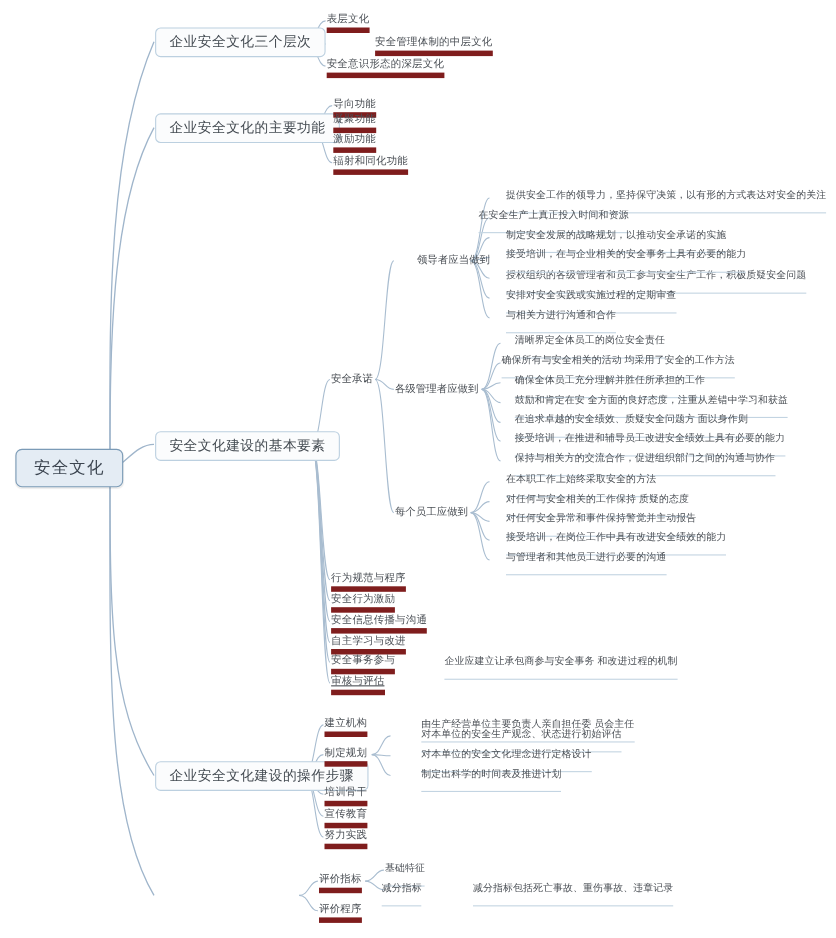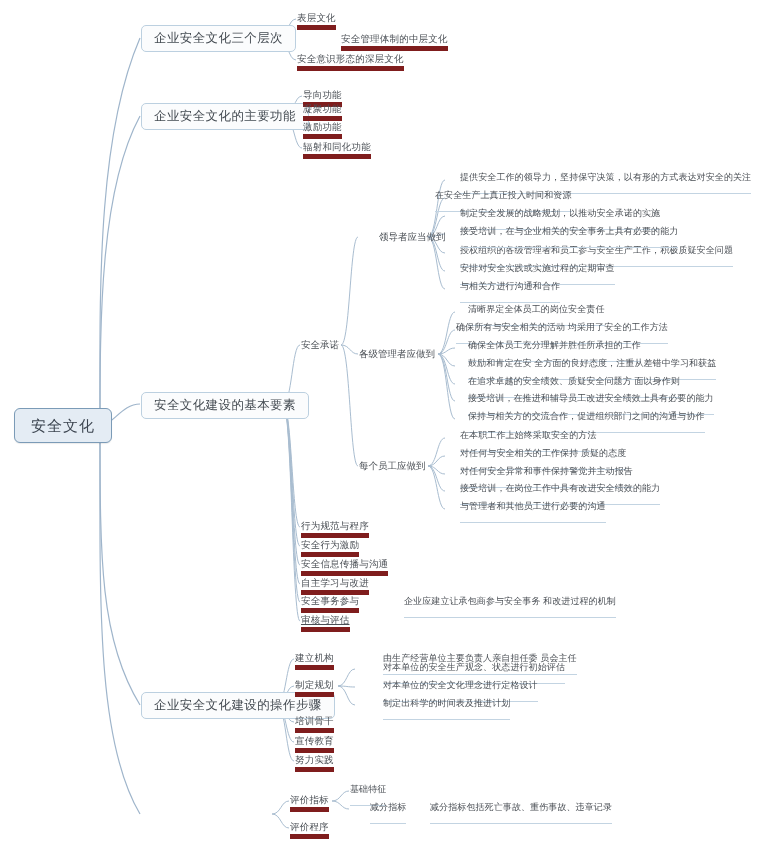--- a/index.html
+++ b/index.html
@@ -183,18 +183,18 @@
   <div class="node l3 u" style="left:383px;top:681px;">对本单位的安全文化理念进行定格设计</div>
   <div class="node l3 u" style="left:383px;top:699px;">制定出科学的时间表及推进计划</div>
 
   <div class="node l2 u" style="left:295px;top:716px;">培训骨干</div>
   <div class="node l2 u" style="left:295px;top:736px;">宣传教育</div>
   <div class="node l2 u" style="left:295px;top:755px;">努力实践</div>
 
 
   <div class="node l2 u" style="left:290px;top:795px;">评价指标</div>
   <div class="node l3 u" style="left:350px;top:785px;">基础特征</div>
-  <div class="node l3 u" style="left:370px;top:803px;">减分指标</div>
+  <div class="node l3 u" style="left:347px;top:803px;">减分指标</div>
   <div class="node l3 u" style="left:430px;top:803px;">减分指标包括死亡事故、重伤事故、违章记录</div>
 
   <div class="node l2 u" style="left:290px;top:822px;">评价程序</div>
 
 </div>
 
 </body></html>

